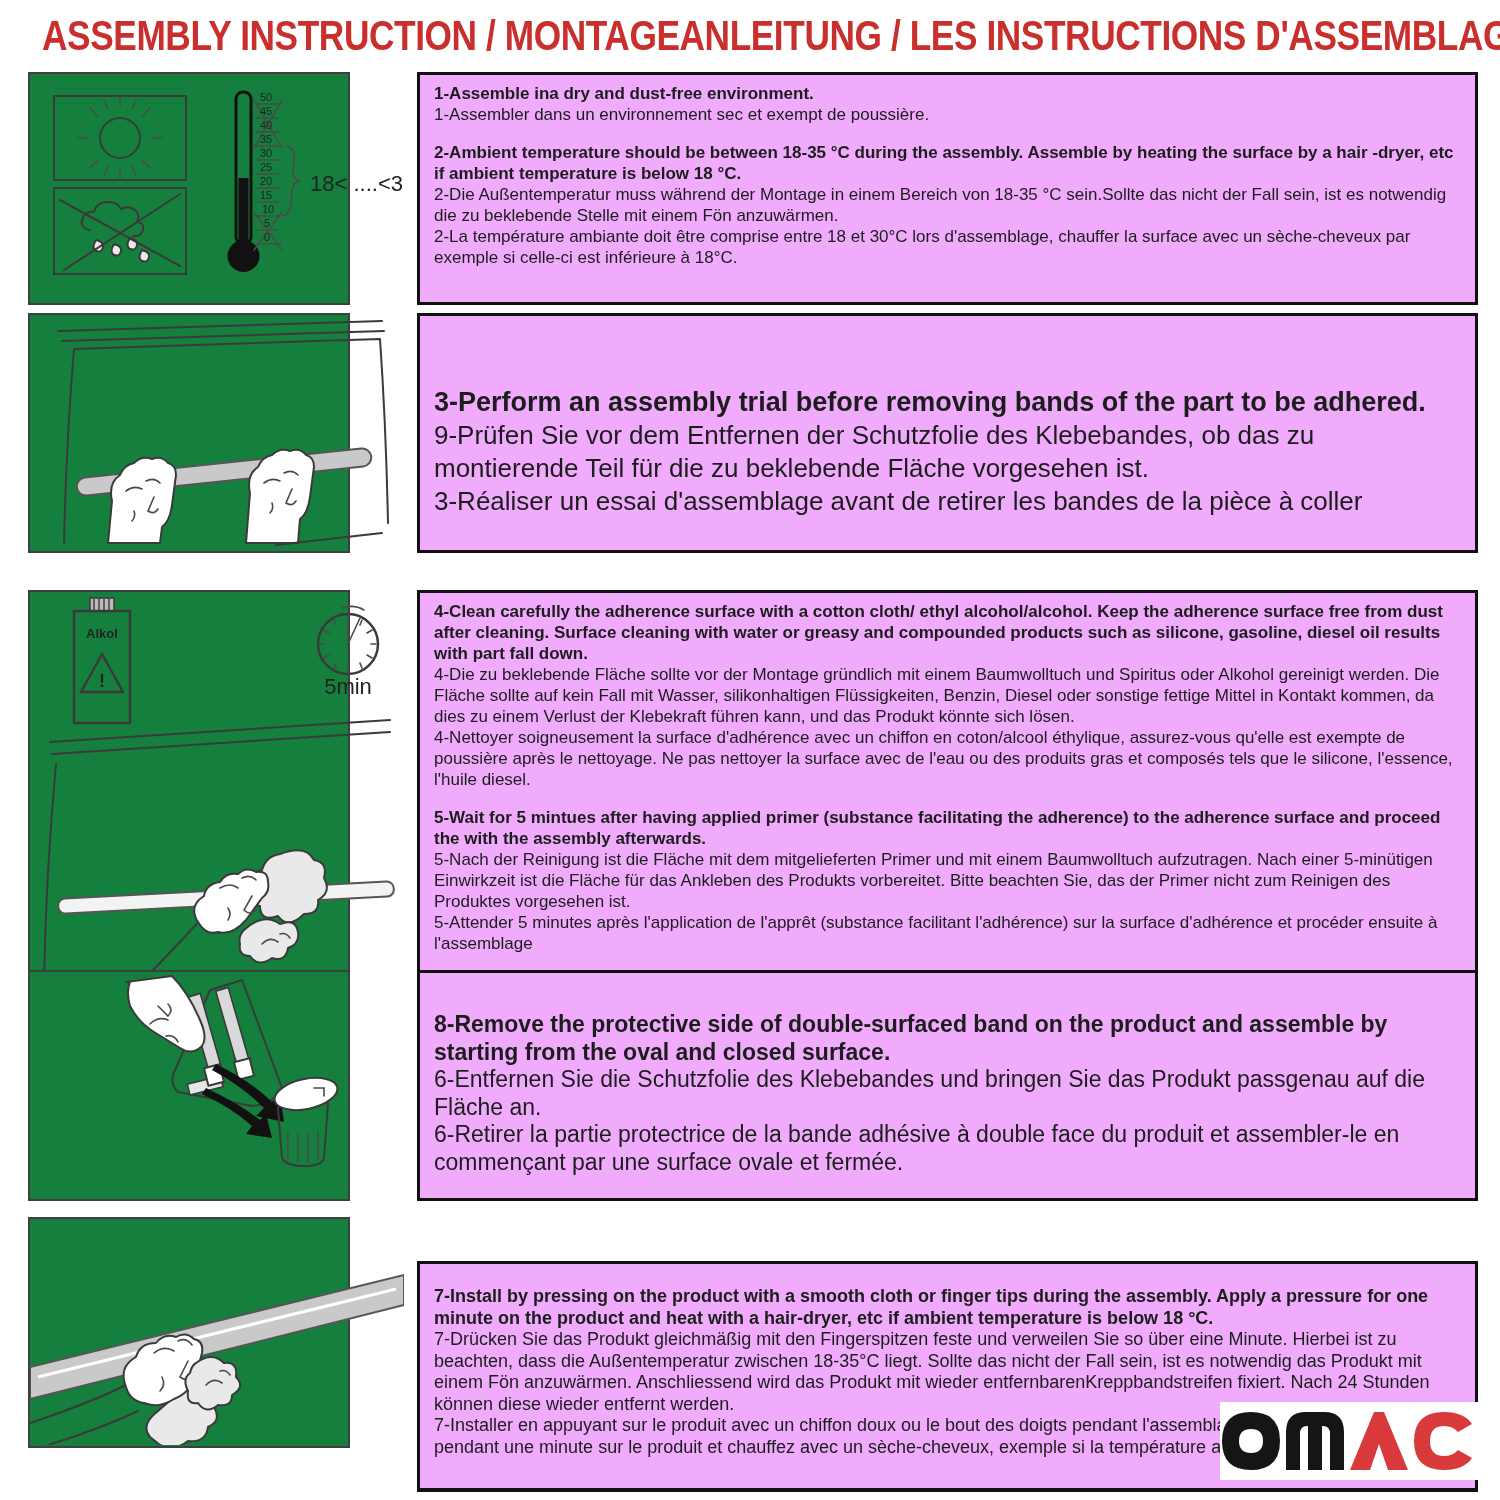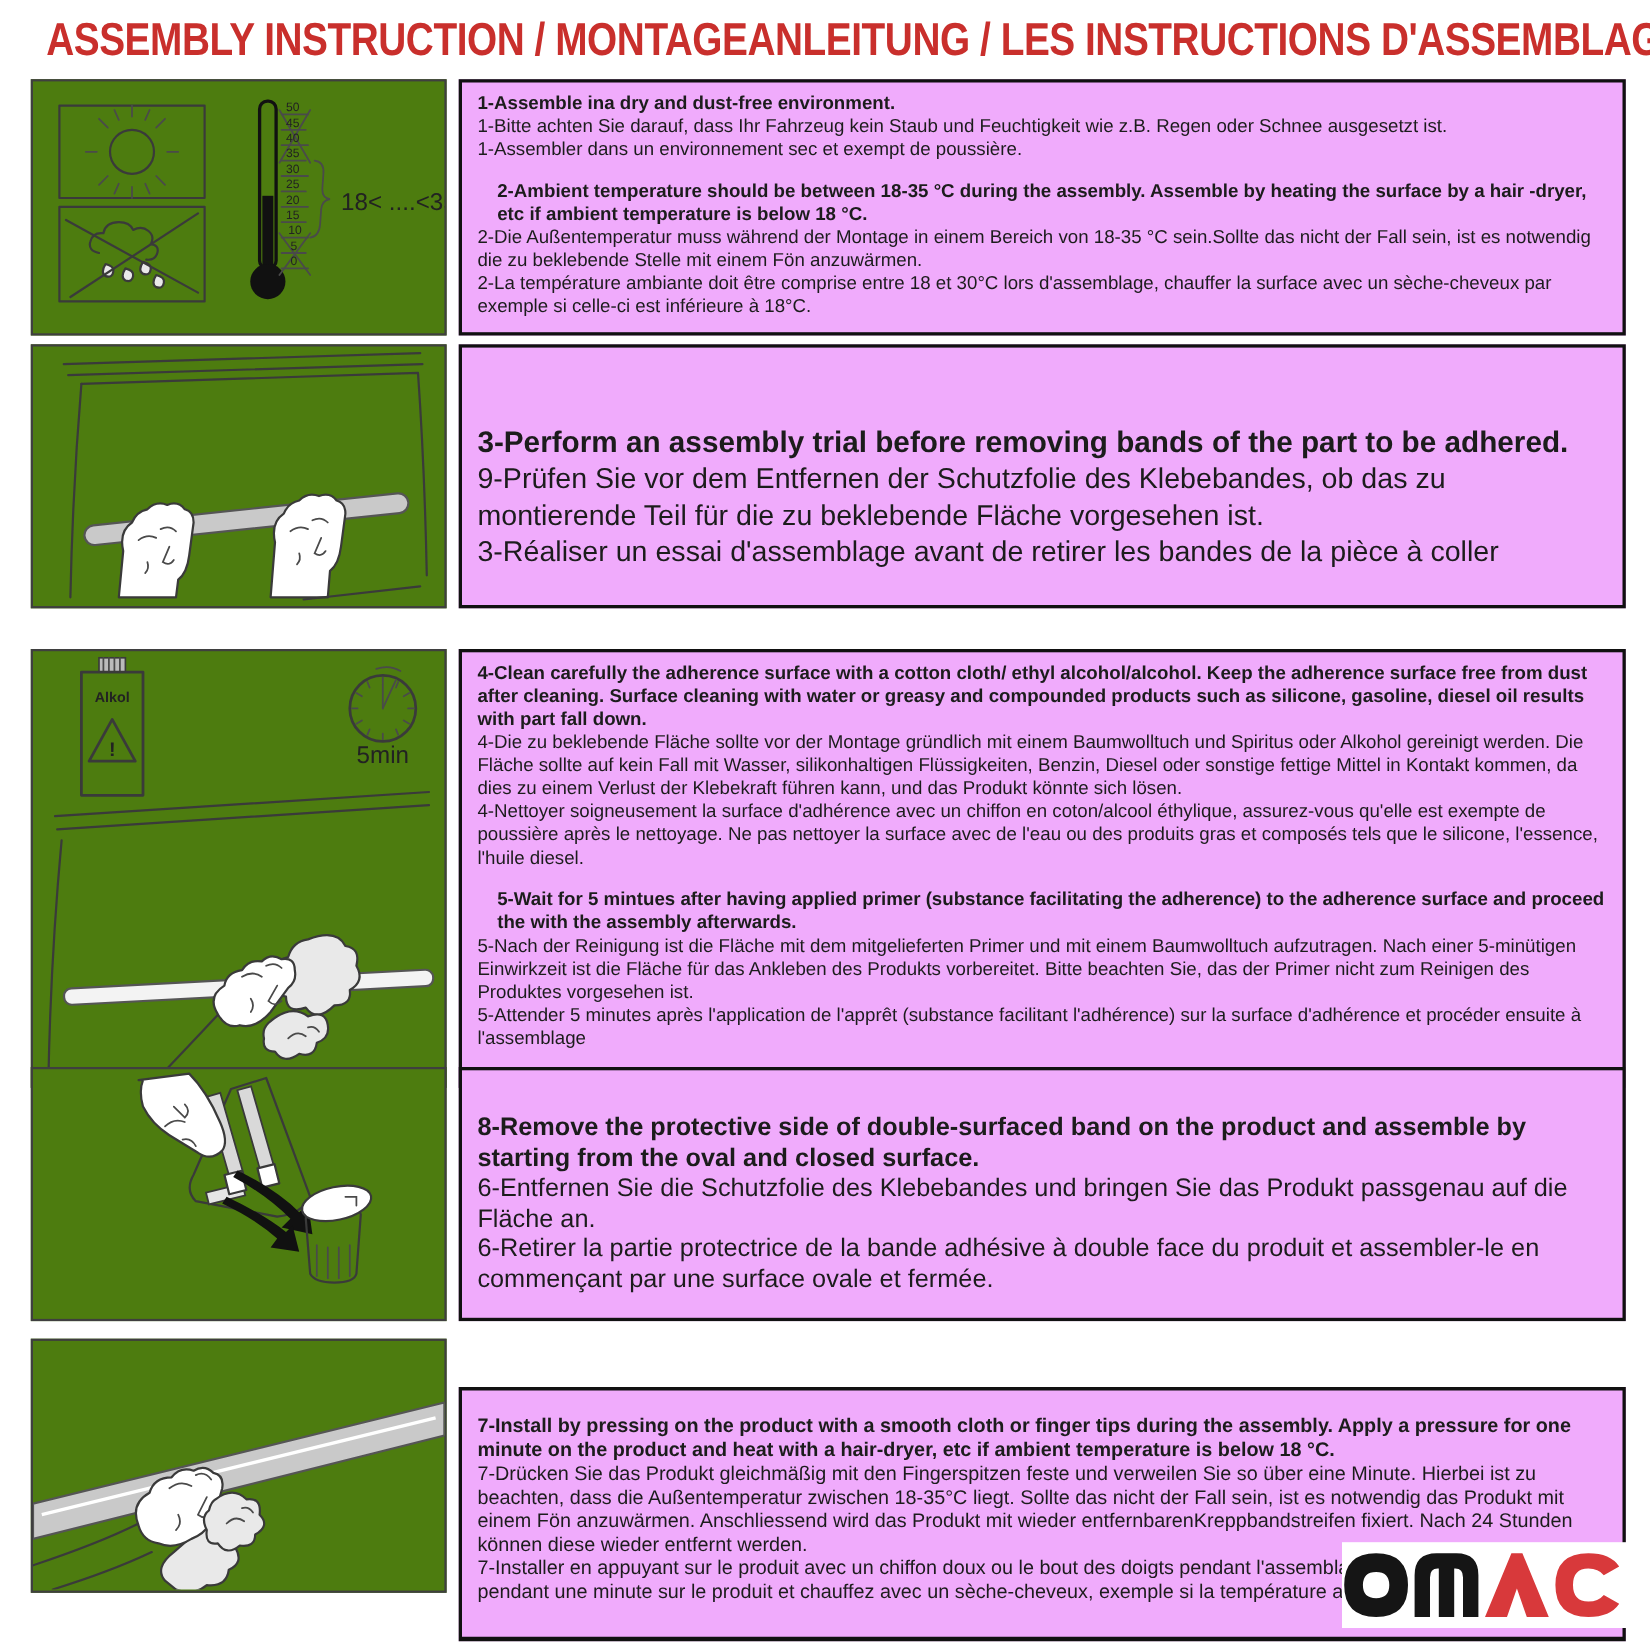--- a/index.html
+++ b/index.html
@@ -1,32 +1,32 @@
 <!DOCTYPE html>
 <html><head>
 <meta charset="utf-8">
 <style>
   html,body{margin:0;padding:0;background:#fff;}
   .page{position:relative;width:1500px;height:1500px;background:#fff;
         font-family:"Liberation Sans","DejaVu Sans",sans-serif;color:#1c1c1c;overflow:hidden;}
   .title{position:absolute;left:42px;top:12px;font-size:42px;font-weight:700;
          color:#c92f2c;white-space:nowrap;transform:scaleX(0.84);transform-origin:left top;
          letter-spacing:-0.5px;}
-  .imgbox{position:absolute;left:28px;width:378px;border:2.5px solid #3f3f3f;background:#4d7c0f;box-sizing:border-box;}
+  .imgbox{position:absolute;left:28px;width:322px;border:2.5px solid #3f3f3f;background:#15803d;box-sizing:border-box;}
   .txtbox{position:absolute;left:417px;width:1061px;border:3px solid #111;background:#f0abfc;
           box-sizing:border-box;padding:8px 12px 6px 14px;overflow:hidden;}
   .r1{top:72px;height:233px;}
   .r2{top:313px;height:240px;}
   .r3{top:590px;height:399px;}
   .r4{top:970px;height:231px;}
   .r5{top:1217px;height:231px;}
   .txtbox.r5{border-bottom-width:4px;margin-top:44px;}
   .para{margin:0;}
   .para.bold{font-weight:700;}
-  .para.gap{margin-top:1em;margin-left:18px;}
+  .para.gap{margin-top:1em;}
   .size-s{font-size:17px;line-height:21px;}
   .size-l{font-size:26px;line-height:33px;padding-top:58px;}
   .size-l .para.bold{font-size:27px;margin-top:12px;}
   .size-m{font-size:23px;line-height:27.5px;padding-top:38px;}
   .size-sm{font-size:18px;line-height:21.5px;padding-top:22px;}
   svg{display:block;}
   .logo{position:absolute;left:1220px;top:1402px;width:260px;height:78px;background:#fff;}
   .stroke{fill:none;stroke:#3a3a3a;stroke-width:2;stroke-linecap:round;stroke-linejoin:round;}
   .stroke-thin{fill:none;stroke:#4a4a4a;stroke-width:1.6;stroke-linecap:round;}
   .fill-strip{fill:#c9c9c9;stroke:#555;stroke-width:2;}
@@ -111,21 +111,20 @@
           <text x="234" y="153">5</text>
           <text x="234" y="167">0</text>
         </g>
         <path class="stroke-thin" d="M256,72 q9,1 8,12 l-1,14 q0,8 7,9 q-7,1 -8,9 l-1,14 q-1,11 -9,12"></path>
         <text x="280" y="117" class="svgtext" font-size="22">18&lt; ....&lt;35 C</text>
       </g>
     </svg>
   </div>
   <div class="txtbox r1 size-s">
       <p class="para bold">1-Assemble ina dry and dust-free environment.</p>
-      <p class="para">1-Bitte achten Sie darauf, dass Ihr Fahrzeug kein Staub und Feuchtigkeit wie z.B. Regen oder Schnee ausgesetzt ist.</p>
       <p class="para">1-Assembler dans un environnement sec et exempt de poussière.</p>
       <p class="para bold gap">2-Ambient temperature should be between 18-35 °C  during the assembly. Assemble by heating the surface by a hair -dryer, etc if ambient temperature is below 18 °C.</p>
       <p class="para">2-Die Außentemperatur muss während der Montage in einem Bereich von 18-35 °C  sein.Sollte das nicht der Fall sein, ist es notwendig die zu beklebende Stelle mit einem Fön anzuwärmen.</p>
       <p class="para">2-La température ambiante doit être comprise entre 18 et 30°C lors d'assemblage, chauffer la surface avec un sèche-cheveux par exemple si celle-ci est inférieure à 18°C.</p>
     </div>
 
   <div class="imgbox r2">
     <svg width="374" height="235" viewBox="0 0 374 235">
       <g class="stroke">
         <line x1="28" y1="16" x2="352" y2="6"></line>

